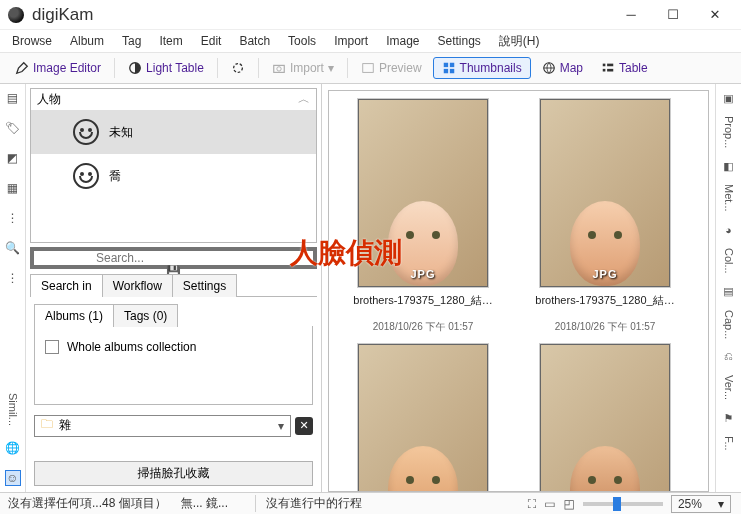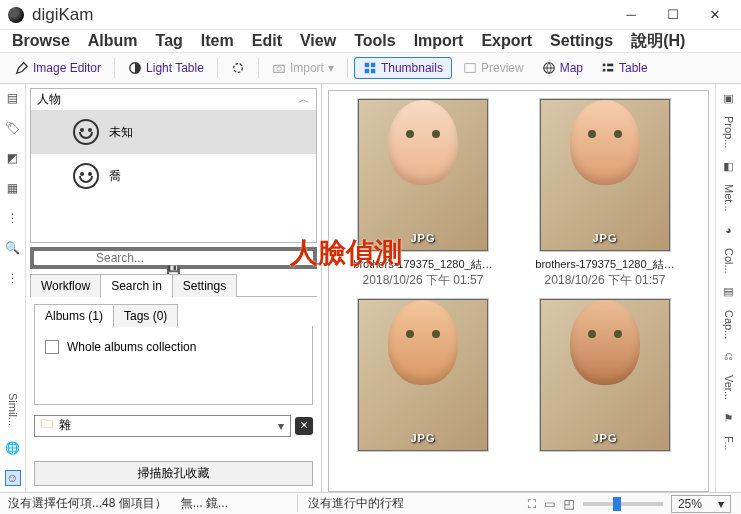--- a/index.html
+++ b/index.html
@@ -4,21 +4,21 @@
 <style>
 * { box-sizing: border-box; margin: 0; padding: 0; font-family: "Microsoft JhengHei", Arial, sans-serif; font-size: 12px; }
 body { width: 741px; height: 514px; background: #fff; overflow: hidden; position: relative; }
 .title-bar { height: 30px; display: flex; align-items: center; padding: 0 8px; background: #fff; border-bottom: 1px solid #eee; }
 .app-icon { width: 16px; height: 16px; border-radius: 50%; background: radial-gradient(circle at 35% 35%, #555 30%, #111 70%); margin-right: 8px; }
 .title-text { font-size: 17px; color: #333; }
 .win-controls { margin-left: auto; display: flex; gap: 6px; }
 .win-btn { width: 36px; height: 24px; display: flex; align-items: center; justify-content: center; color: #333; font-size: 13px; }
 
 .menu-bar { height: 22px; display: flex; align-items: center; gap: 18px; padding: 0 12px; color: #333; }
-.menu-item { font-size: 16px; cursor: default; font-weight: bold; }
+.menu-item { font-size: 12px; cursor: default; }
 
 .tool-bar { height: 32px; display: flex; align-items: center; border-top: 1px solid #e5e5e5; border-bottom: 1px solid #d0d0d0; padding: 0 8px; background: #fafafa; gap: 4px; }
 .tool-btn { display: flex; align-items: center; gap: 4px; padding: 3px 6px; border: 1px solid transparent; color: #4c1d95; }
 .tool-btn.disabled { color: #aaa; }
 .tool-btn.selected { border: 1px solid #2a7de1; background: #e8f1fd; border-radius: 3px; padding: 3px 8px; }
 .tool-icon { width: 14px; height: 14px; }
 .sep { width: 1px; height: 20px; background: #ddd; margin: 0 2px; }
 
 .main { display: flex; height: calc(100% - 30px - 22px - 32px - 22px); }
 .left-rail { width: 26px; border-right: 1px solid #ddd; display: flex; flex-direction: column; align-items: center; padding: 6px 0; gap: 14px; background: #fff; }
@@ -51,38 +51,38 @@
 .combo-row { display:flex; margin:10px 8px 0 8px; gap:4px; align-items:center; }
 .combo { flex:1; height:22px; border:1px solid #888; display:flex; align-items:center; padding:0 6px; }
 .combo .chev { margin-left:auto; color:#555; }
 .clear-x { width:18px; height:18px; background:#333; color:#fff; display:flex; align-items:center; justify-content:center; border-radius:3px; font-size:11px; }
 
 .scan-btn { margin:24px 8px 6px 8px; height:26px; border:1px solid #b0b0b0; background:#f0f0f0; display:flex; align-items:center; justify-content:center; font-size:12px; }
 
 .center { flex:1; padding:6px 6px 0 6px; display:flex; flex-direction:column; overflow:hidden; position:relative; }
 .thumb-area { border:1px solid #bdbdbd; flex:1; overflow:auto; padding:8px; display:flex; flex-wrap:wrap; gap:10px; align-content:flex-start; background:#fff; }
 .card { width:172px; display:flex; flex-direction:column; align-items:center; }
-.thumb { width:130px; height:152px; background:linear-gradient(135deg,#d8c7a8,#b79b74); border:1px solid #666; position:relative; box-shadow:0 0 0 1px #ccc; display:flex; align-items:flex-start; justify-content:center; }
+.thumb { width:130px; height:188px; background:linear-gradient(135deg,#d8c7a8,#b79b74); border:1px solid #666; position:relative; box-shadow:0 0 0 1px #ccc; display:flex; align-items:flex-end; justify-content:center; }
 .thumb .head { width:70px; height:85px; border-radius:50% 50% 45% 45%; background:linear-gradient(#f1c9a5,#e0a578); box-shadow:inset 0 -6px 8px rgba(0,0,0,0.15); position:relative; }
 .thumb .eye { width:8px; height:8px; background:#553; border-radius:50%; position:absolute; top:30px; }
 .thumb .eye.l{ left:18px;} .thumb .eye.r{ right:18px;}
 .thumb.t1 .head { background:linear-gradient(#f8dcc4,#eab28c);} 
 .thumb.t2 .head { background:linear-gradient(#f6cfae,#dd9c70);} 
 .thumb.t3 .head { background:linear-gradient(#f3c79c,#d99662);} 
 .thumb.t4 .head { background:linear-gradient(#edbf97,#c27e50);} 
 .fmt { position:absolute; bottom:6px; left:50%; transform:translateX(-50%); color:#fff; font-weight:bold; font-size:11px; text-shadow:1px 1px 2px #000; letter-spacing:1px; }
 .fname { font-size:11px; color:#222; margin-top:6px; max-width:170px; overflow:hidden; text-overflow:ellipsis; white-space:nowrap;text-align:center; }
-.fdate { font-size:12px; color:#666; margin-top:0; }
+.fdate { font-size:10px; color:#666; margin-top:12px; }
 
 .right-rail { width:26px; border-left:1px solid #ddd; display:flex; flex-direction:column; align-items:center; padding:6px 0; gap:10px; }
 .right-rail .ritem { width:16px; height:16px; color:#555; display:flex; align-items:center; justify-content:center; font-size:11px; writing-mode:horizontal-tb; }
 .right-rail .vtext { writing-mode:vertical-rl; color:#555; font-size:11px; }
 
 .status-bar { height:22px; display:flex; align-items:center; border-top:1px solid #d0d0d0; background:#fafafa; font-size:12px; color:#333; }
-.status-left { padding:0 8px; display:flex; gap:14px; width:298px; border-right:1px solid #d0d0d0; }
+.status-left { padding:0 8px; display:flex; gap:14px; width:256px; border-right:1px solid #d0d0d0; }
 .status-center { flex:1; padding:0 10px; display:flex; align-items:center; gap:8px; }
 .status-icons { display:flex; gap:8px; color:#555; }
 .slider { width:80px; height:4px; background:#ccc; position:relative; }
 .slider .knob { position:absolute; top:-5px; left:30px; width:8px; height:14px; background:#2a7de1; }
 .zoom { border:1px solid #aaa; padding:1px 6px; font-size:11px; display:flex; align-items:center; gap:16px; }
 
 .annot { position:absolute; top:234px; left:290px; color:#d62d00; font-weight:bold; font-size:28px; pointer-events:none; text-shadow:0 0 2px #fff; z-index:50; }
 </style>
 </head>
 <body>
@@ -96,24 +96,24 @@
     <div class="win-btn">✕</div>
   </div>
 </div>
 
 <div class="menu-bar">
   <span class="menu-item">Browse</span>
   <span class="menu-item">Album</span>
   <span class="menu-item">Tag</span>
   <span class="menu-item">Item</span>
   <span class="menu-item">Edit</span>
-  <span class="menu-item">View</span>
+  <span class="menu-item">Batch</span>
   <span class="menu-item">Tools</span>
   <span class="menu-item">Import</span>
-  <span class="menu-item">Export</span>
+  <span class="menu-item">Image</span>
   <span class="menu-item">Settings</span>
   <span class="menu-item">說明(H)</span>
 </div>
 
 <div class="tool-bar">
   <div class="tool-btn">
     <svg class="tool-icon" viewBox="0 0 16 16">
         <path d="M2 14l2-6 6-6 4 4-6 6-6 2z" fill="none" stroke="#333" stroke-width="1.5"></path>
       </svg>
     <span>Image Editor</span>
@@ -135,34 +135,34 @@
   <div class="sep"></div>
   <div class="tool-btn disabled">
     <svg class="tool-icon" viewBox="0 0 16 16">
         <rect x="2" y="5" width="12" height="8" fill="none" stroke="#aaa" stroke-width="1.3"></rect>
         <circle cx="8" cy="9" r="2.5" fill="none" stroke="#aaa"></circle>
       </svg>
     <span>Import</span>
     <span style="color:#aaa">▾</span>
   </div>
   <div class="sep"></div>
+  <div class="tool-btn disabled">
+    <svg class="tool-icon" viewBox="0 0 16 16">
+        <rect x="2" y="3" width="12" height="10" fill="none" stroke="#aaa"></rect>
+      </svg>
+    <span>Preview</span>
+  </div>
   <div class="tool-btn selected">
     <svg class="tool-icon" viewBox="0 0 16 16">
         <rect x="2" y="2" width="5" height="5" fill="#2a7de1"></rect>
         <rect x="9" y="2" width="5" height="5" fill="#2a7de1"></rect>
         <rect x="2" y="9" width="5" height="5" fill="#2a7de1"></rect>
         <rect x="9" y="9" width="5" height="5" fill="#2a7de1"></rect>
       </svg>
     <span>Thumbnails</span>
-  </div>
-  <div class="tool-btn disabled">
-    <svg class="tool-icon" viewBox="0 0 16 16">
-        <rect x="2" y="3" width="12" height="10" fill="none" stroke="#aaa"></rect>
-      </svg>
-    <span>Preview</span>
   </div>
   <div class="tool-btn">
     <svg class="tool-icon" viewBox="0 0 16 16">
         <circle cx="8" cy="8" r="6" fill="none" stroke="#333" stroke-width="1.3"></circle>
         <path d="M2 8h12M8 2c3 3 3 9 0 12M8 2c-3 3-3 9 0 12" fill="none" stroke="#333"></path>
       </svg>
     <span>Map</span>
   </div>
   <div class="tool-btn">
     <svg class="tool-icon" viewBox="0 0 16 16">
@@ -210,22 +210,22 @@
         <span>喬</span>
       </div>
     </div>
 
     <div class="search-row">
       <input placeholder="Search..." style="">
       <span style="padding:0 6px;color:#777">💾</span>
     </div>
 
     <div class="tab-row">
+      <div class="tab active">Search in</div>
       <div class="tab">Workflow</div>
-      <div class="tab active">Search in</div>
       <div class="tab">Settings</div>
     </div>
 
     <div class="sub-tab-row">
       <div class="tab2 active">Albums (1)</div>
       <div class="tab2">Tags (0)</div>
     </div>
     <div class="subcontent">
       <div class="checkbox-row">
         <div class="cb"></div>

